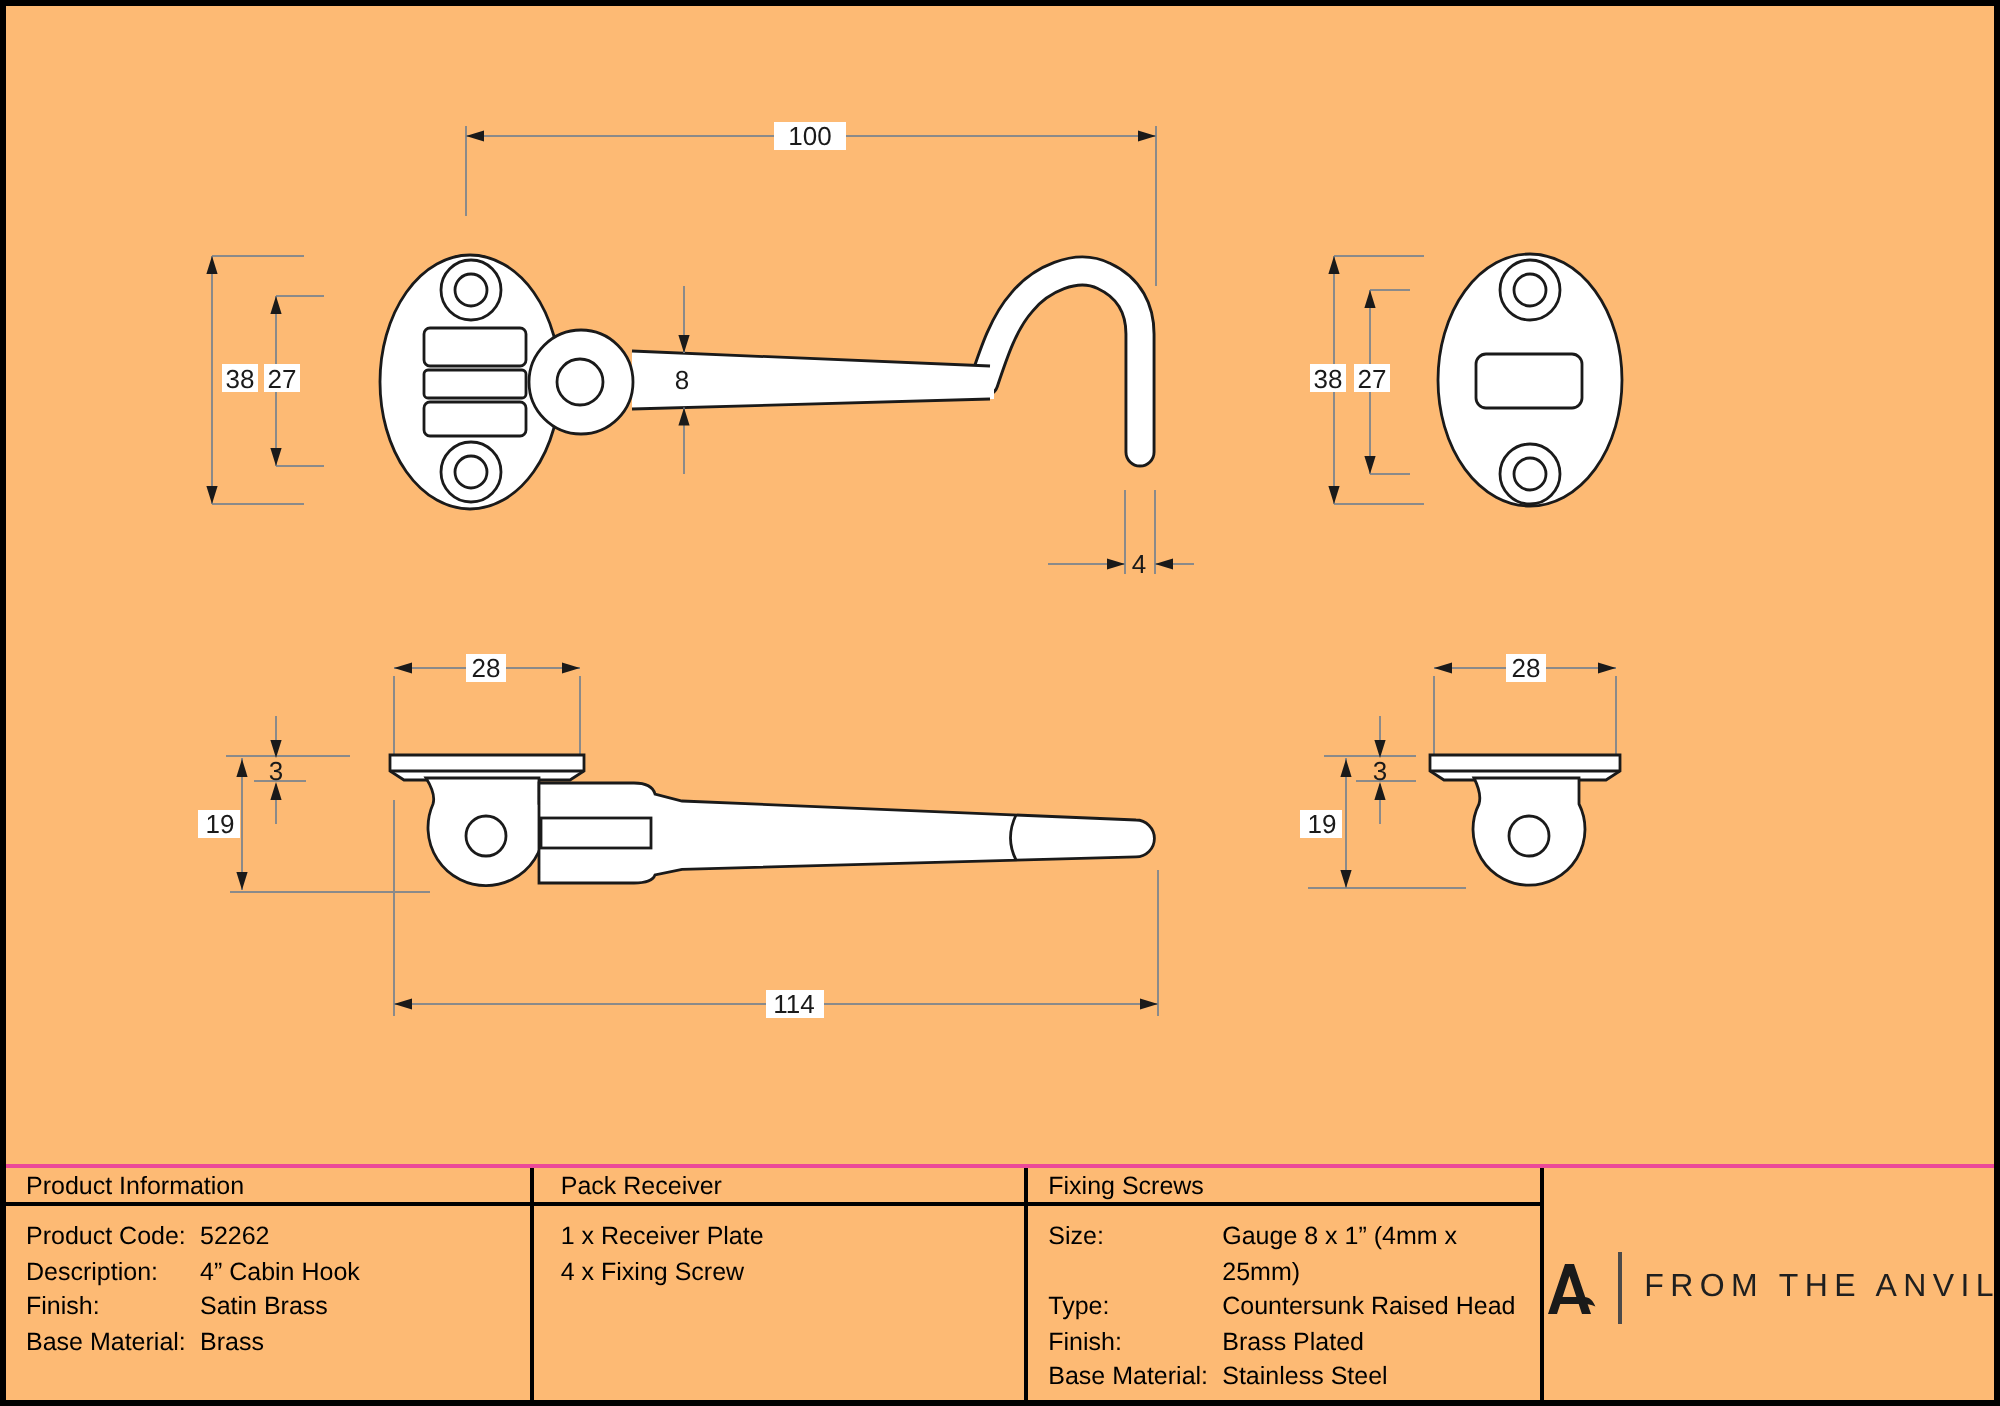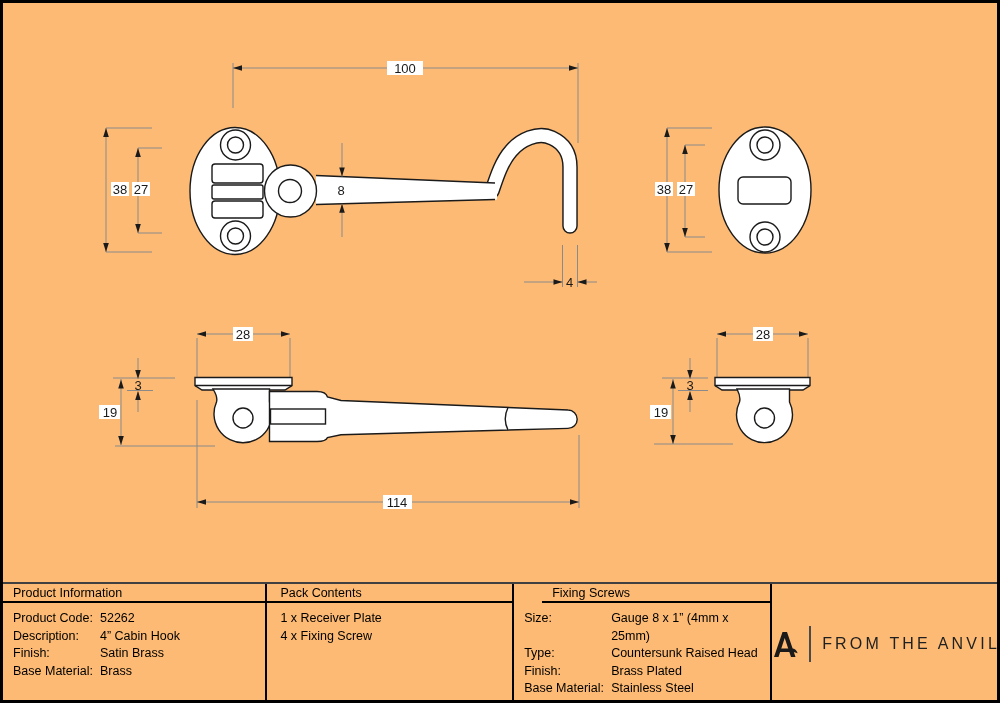--- a/index.html
+++ b/index.html
@@ -12,29 +12,29 @@
   .outf{stroke:#1a1a1a;stroke-width:1.4;fill:#fff;}
   .dim{stroke:#8a8a8a;stroke-width:1;fill:none;}
   .ah{fill:#1a1a1a;stroke:none;}
   .lbg{fill:#fff;stroke:none;}
   .tube{stroke:#1a1a1a;stroke-width:15.5;fill:none;stroke-linecap:round;}
   .tube2{stroke:#fff;stroke-width:12.6;fill:none;stroke-linecap:round;}
   .note-row{position:absolute;top:553px;left:0;width:1000px;height:29px;box-sizing:border-box;
             border-top:2px solid #000;display:flex;align-items:center;padding-left:12px;
             font-size:12.5px;}
   .info-table{position:absolute;top:582px;left:0;width:1000px;height:121px;box-sizing:border-box;
-              border-top:2px solid #404040;display:flex;}
+              border-top:2px solid #ec4899;display:flex;}
   .col{box-sizing:border-box;height:100%;}
   .col-product{width:285px;border-right:2px solid #000;}
   .col-pack{width:263px;border-right:2px solid #000;}
   .col-screws{width:275px;border-right:2px solid #000;}
   .col-brand{flex:1;display:flex;align-items:center;justify-content:center;}
   .col-header{height:19px;box-sizing:border-box;border-bottom:2px solid #000;display:flex;
               align-items:center;padding-left:13px;font-size:12.5px;}
-  .col-screws .col-header{padding-left:10px;margin-left:28px;}
+  .col-screws .col-header{padding-left:10px;}
   .col-body{padding:7px 0 0 13px;font-size:12.5px;}
   .col-screws .col-body{padding-left:10px;}
   .kv-row{display:flex;line-height:17.5px;}
   .kv-row .k{width:87px;flex:none;}
   .item{line-height:17.5px;}
   .brand{display:flex;align-items:center;gap:11px;}
   .logo-divider{width:2px;height:36px;background:#4a4a4a;}
   .logo-text{font-size:16px;letter-spacing:3.2px;color:#1f1f1f;white-space:nowrap;}
 </style>
 </head>
@@ -227,21 +227,21 @@
           <span class="v">Satin Brass</span>
         </div>
         <div class="kv-row">
           <span class="k">Base Material:</span>
           <span class="v">Brass</span>
         </div>
       </div>
     </div>
 
     <div class="col col-pack">
-      <div class="col-header">Pack Contents</div>
+      <div class="col-header">Pack Receiver</div>
       <div class="col-body">
         <div class="item">1 x Receiver Plate</div>
         <div class="item">4 x Fixing Screw</div>
       </div>
     </div>
 
     <div class="col col-screws">
       <div class="col-header">Fixing Screws</div>
       <div class="col-body">
         <div class="kv-row">

